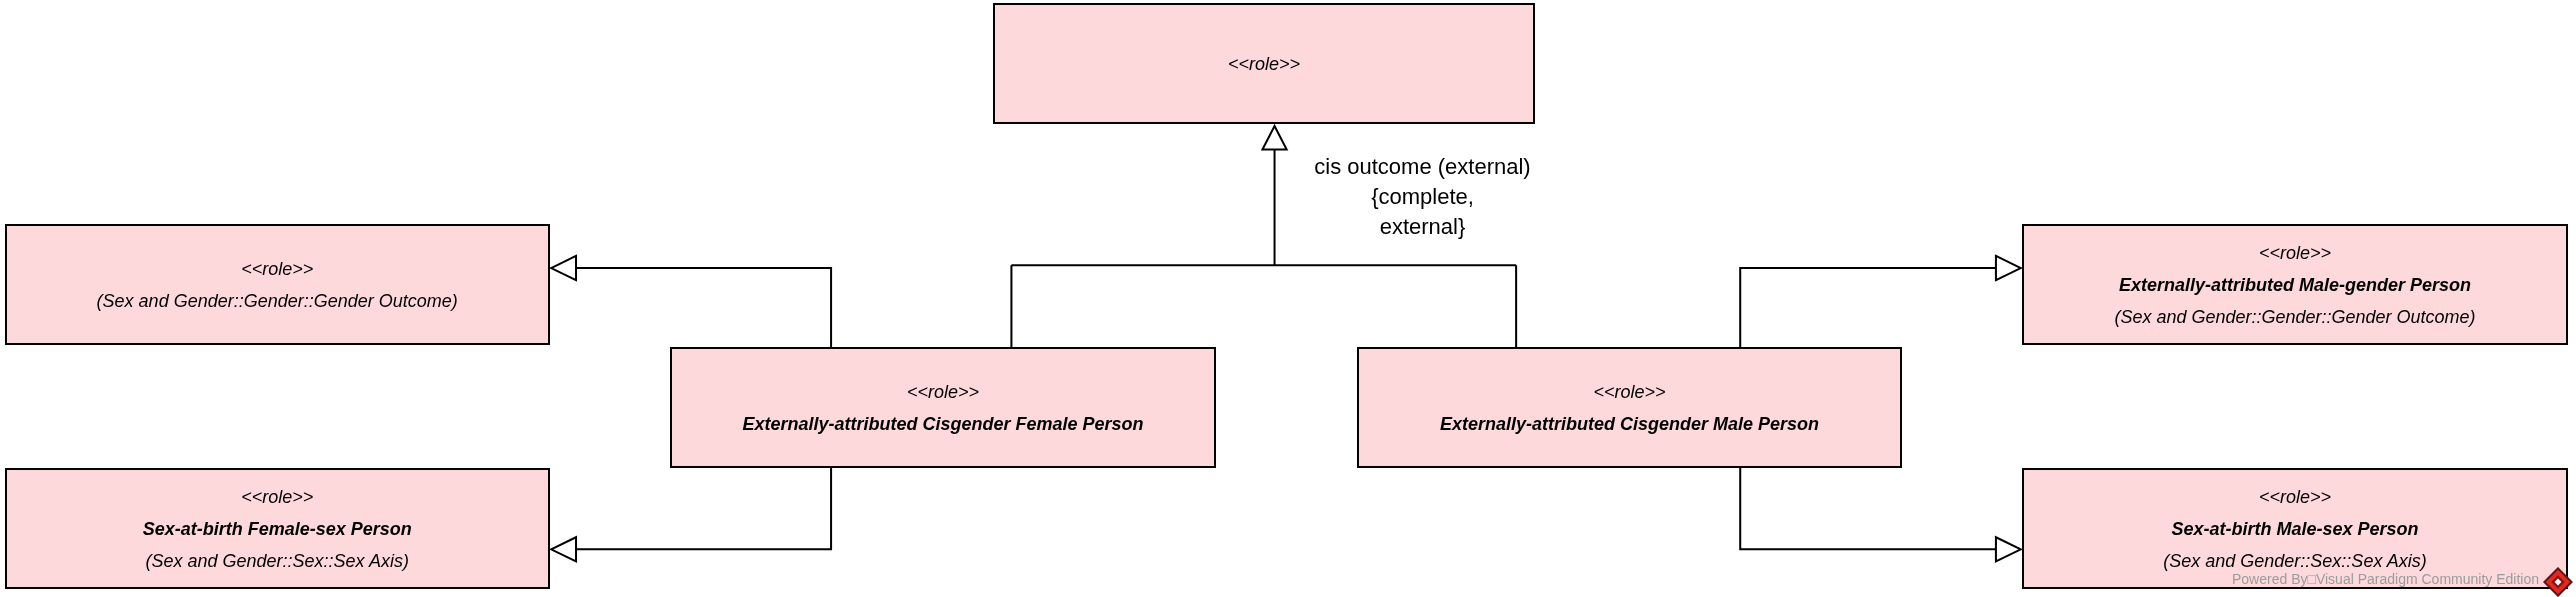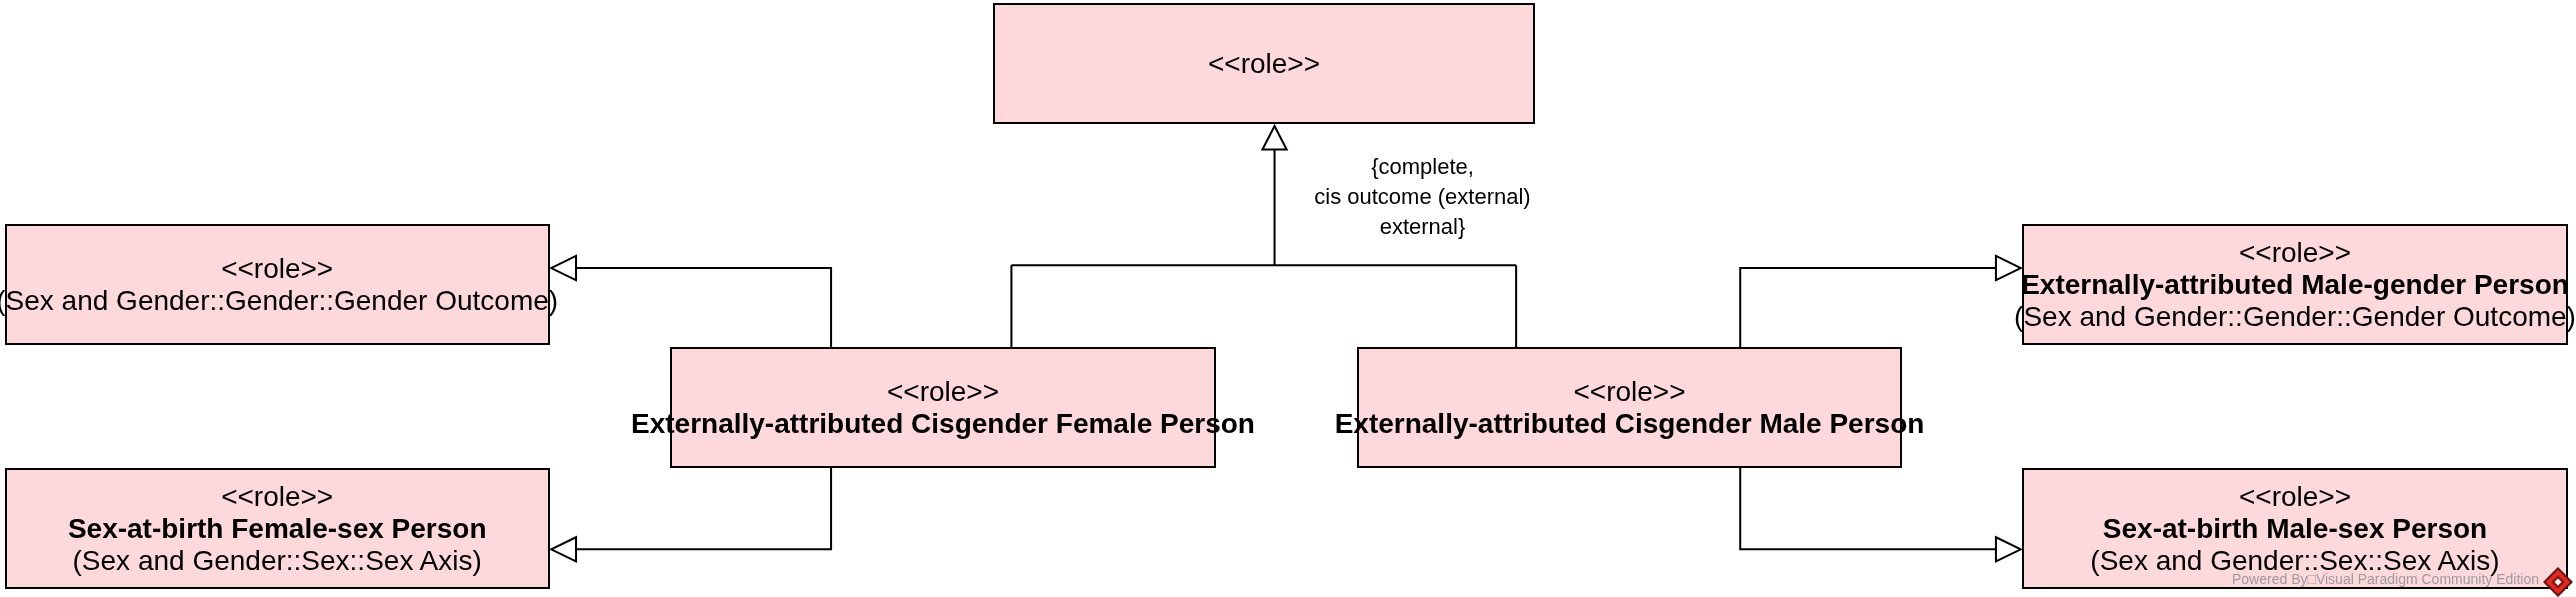--- a/index.html
+++ b/index.html
@@ -16,21 +16,21 @@
     position:absolute;
     box-sizing:border-box;
     background:var(--node_fill,#fdd9dc);
     border:2.7px solid var(--node_border,#000);
     display:flex;
     flex-direction:column;
     align-items:center;
     justify-content:center;
     text-align:center;
   }
-  .node .line{line-height:32px;font-size:28px;white-space:nowrap;}
+  .node .line{line-height:32px;font-size:18px;white-space:nowrap;font-style:italic;}
   .node .name{font-weight:bold;}
   .edges{position:absolute;left:0;top:0;width:2576px;height:598px;}
   .edge-line{fill:none;stroke:var(--edge,#000);stroke-width:3;}
   .edge-arrow{fill:#ffffff;stroke:var(--edge,#000);stroke-width:3;stroke-linejoin:miter;}
   .edge-label{
     position:absolute;
     left:1281px;top:152px;width:283px;
     text-align:center;
     font-size:22px;
     line-height:30px;
@@ -80,22 +80,22 @@
       <polygon class="edge-arrow" points="3003,398 2966,380 2966,416"></polygon>
     </g>
 
     <g>
       <path class="edge-line" d="M2586 693 L2586 816 L2966 816"></path>
       <polygon class="edge-arrow" points="3003,816 2966,798 2966,834"></polygon>
     </g>
   </svg>
 
   <div class="edge-label">
+    <div>cis outcome (external)</div>
     <div>{complete,</div>
-    <div>cis outcome (external)</div>
     <div>external}</div>
   </div>
 
   <div class="node n-top">
     <span class="line stereotype">&lt;&lt;role&gt;&gt;</span>
   </div>
 
   <div class="node n-left-top">
     <span class="line stereotype">&lt;&lt;role&gt;&gt;</span>
     <span class="line qualifier">(Sex and Gender::Gender::Gender Outcome)</span>

